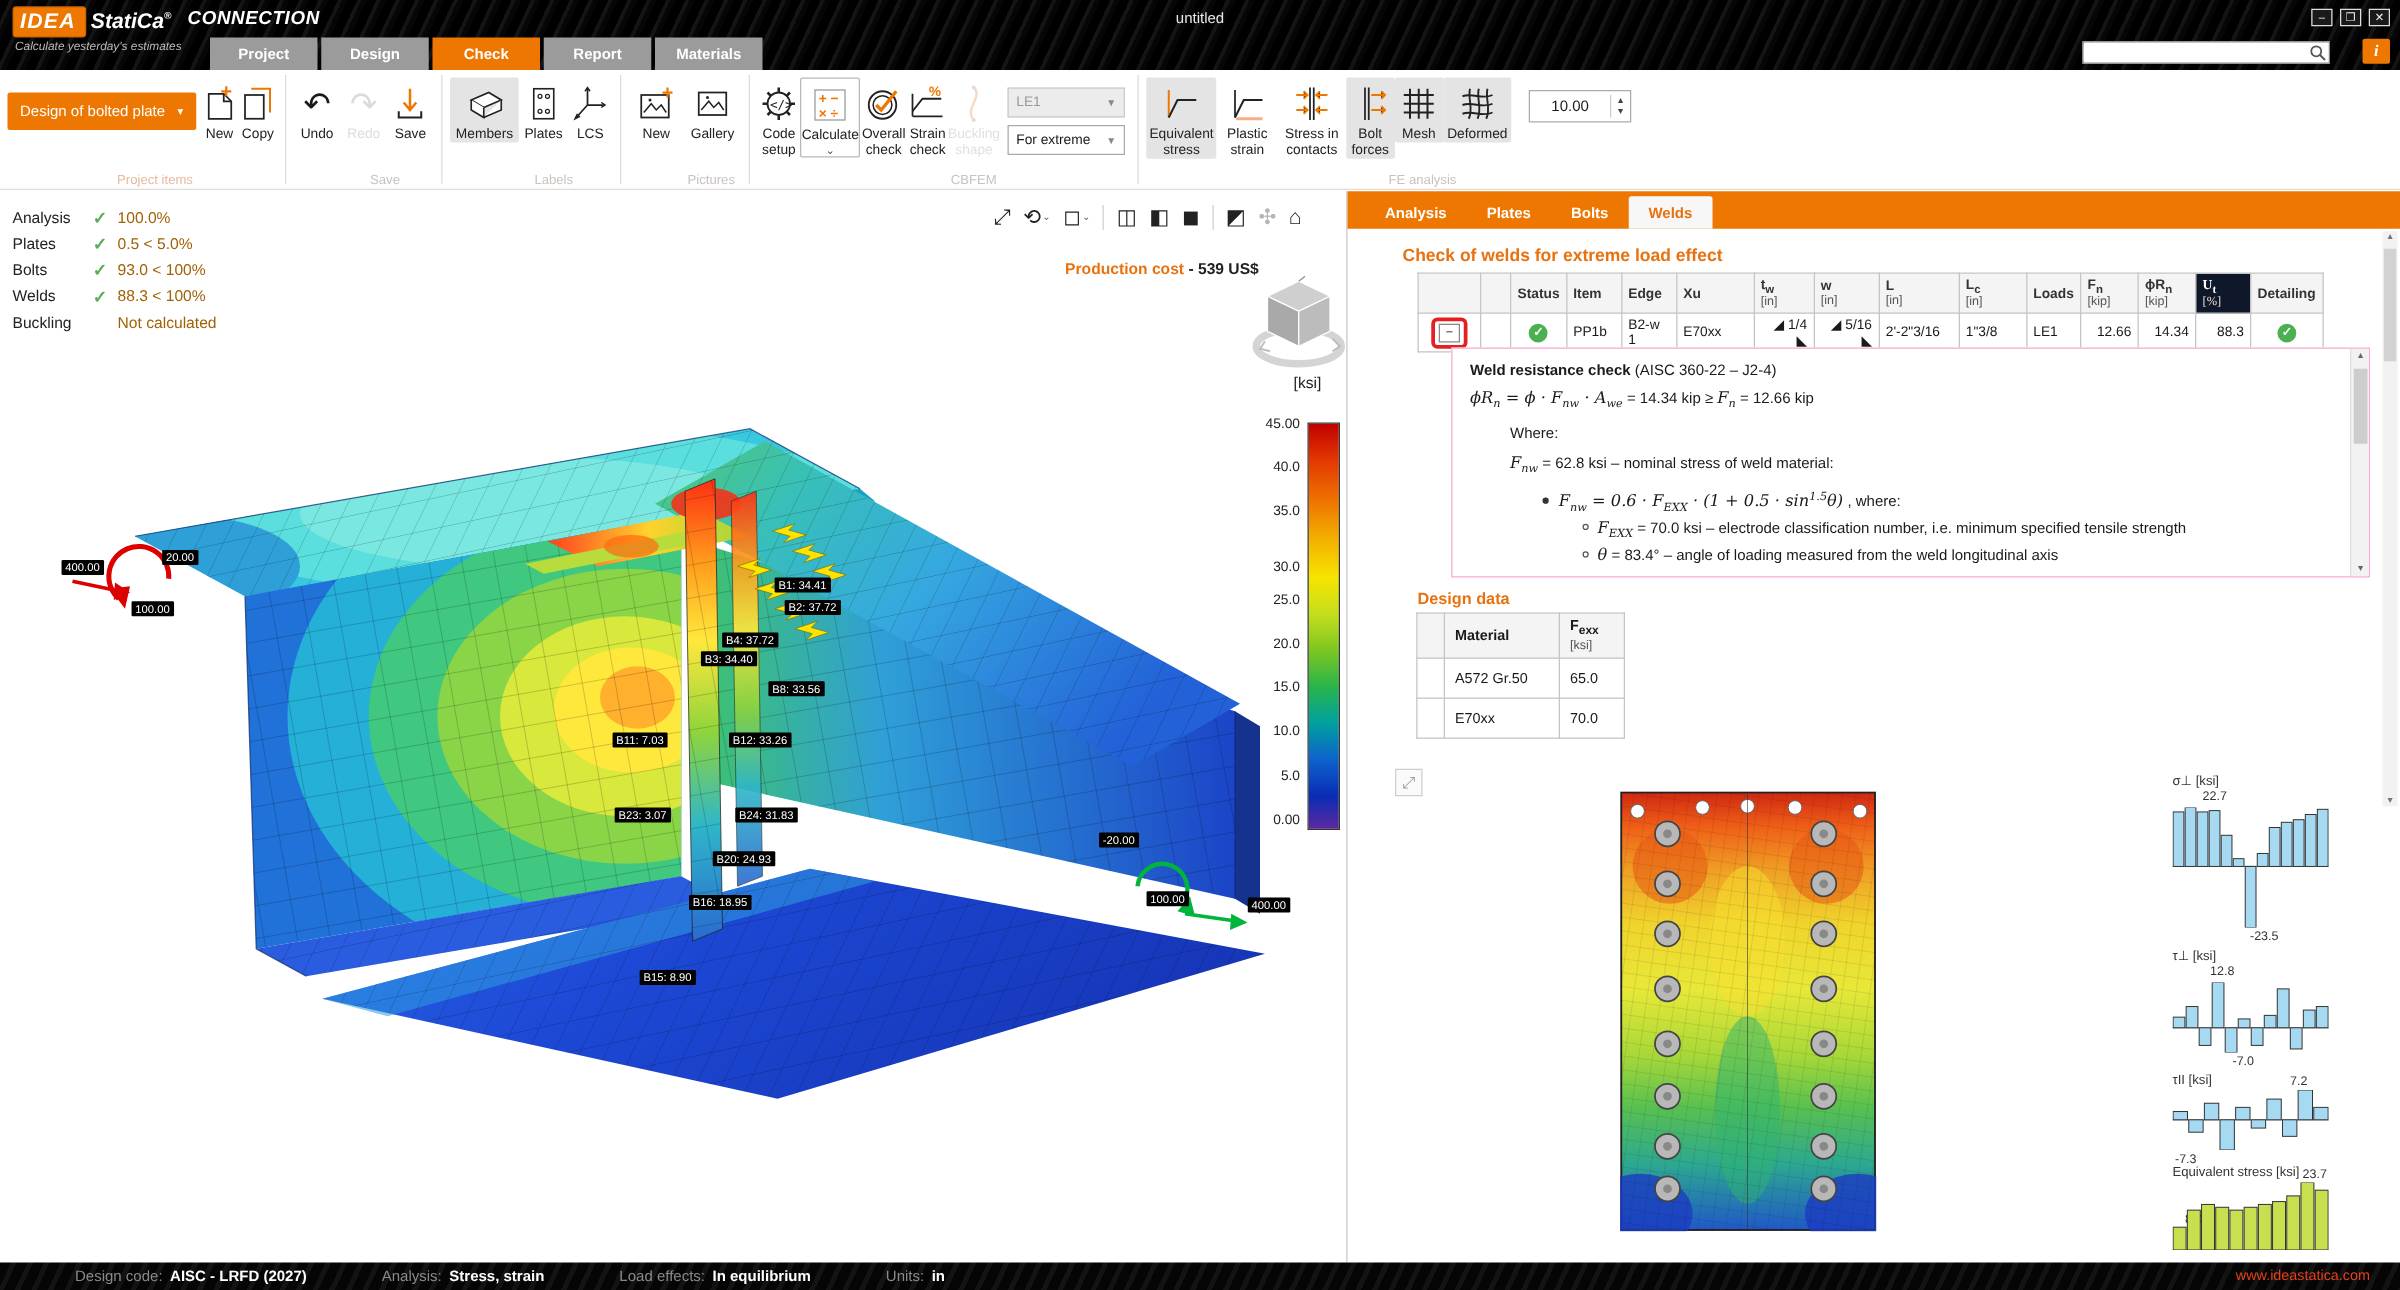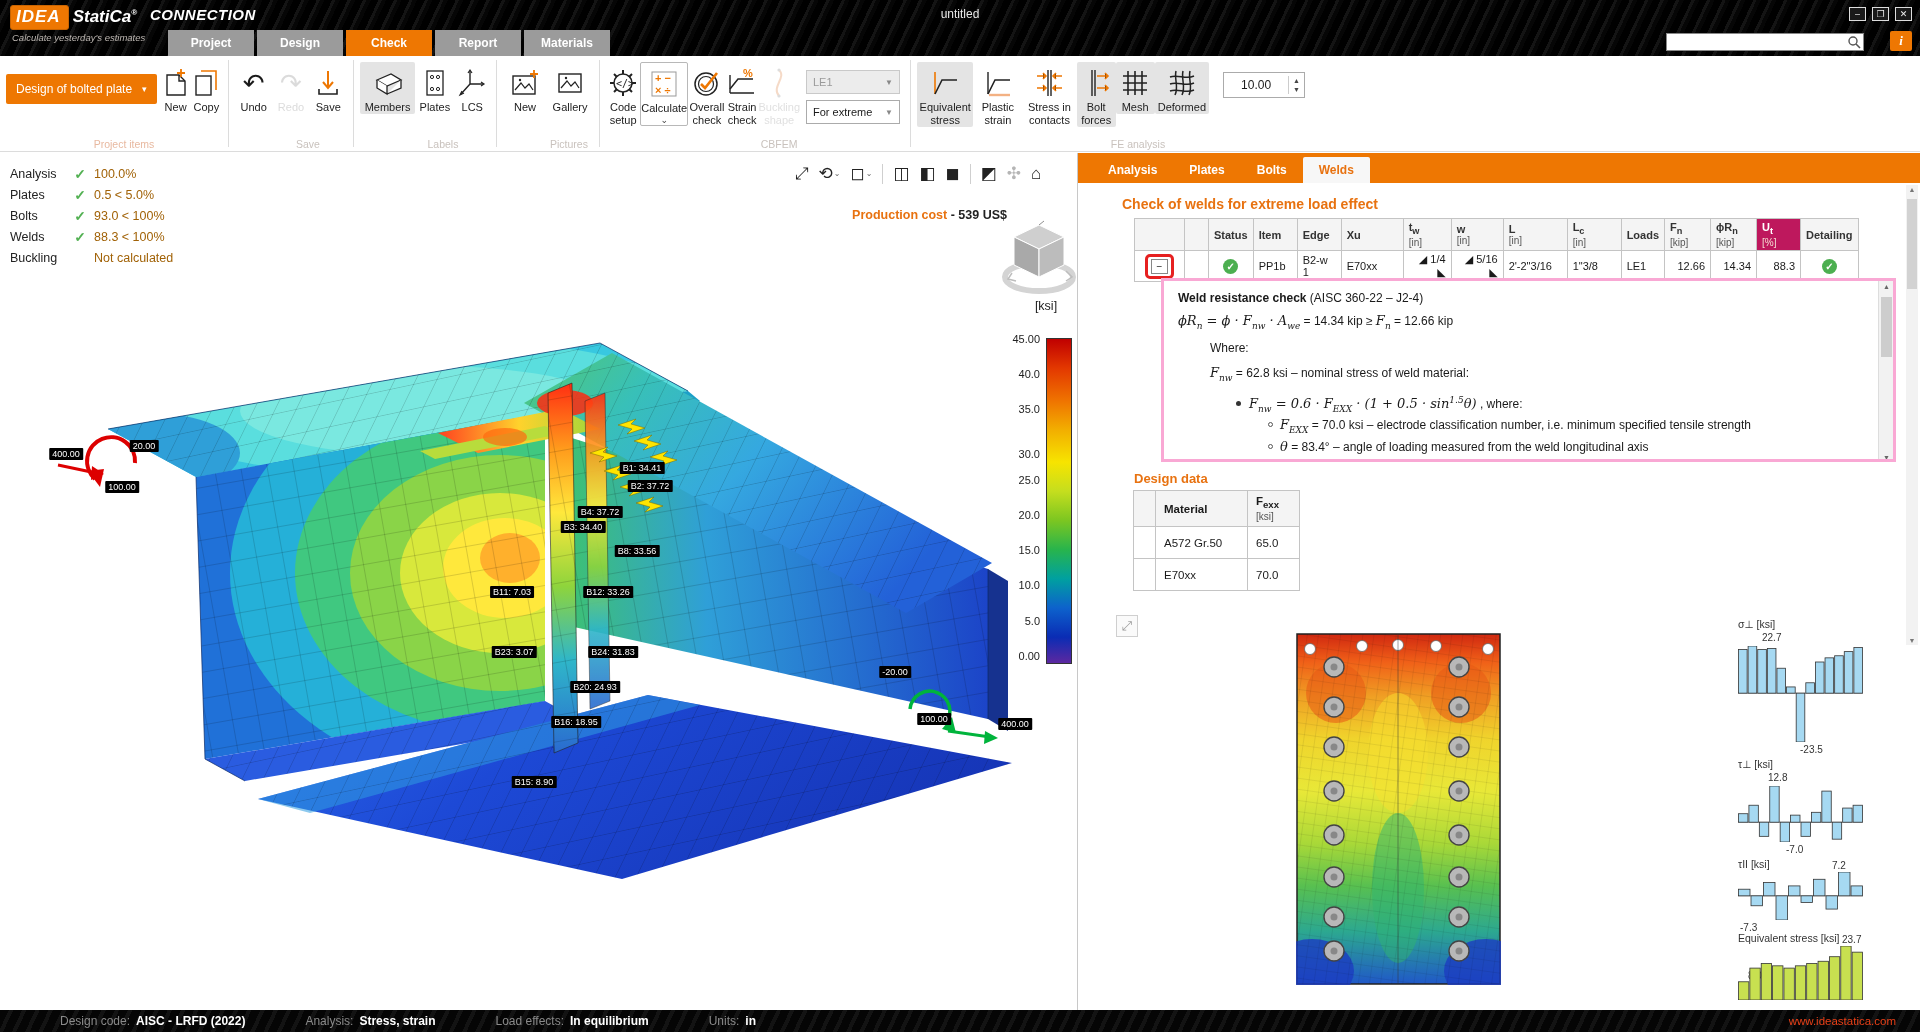--- a/index.html
+++ b/index.html
@@ -103,31 +103,31 @@
 .rptab.active { background:#f7f7f7; color:#e87210; border-radius:2px 2px 0 0; }
 .rp-scroll { position:absolute; right:2px; top:32px; width:12px; height:460px; background:#f2f2f2; }
 .rp-scroll .thumb { position:absolute; top:14px; left:1px; width:10px; height:90px; background:#d2d2d2;}
 .rp-scroll .arr { position:absolute; left:0; width:12px; font-size:7px; color:#777; text-align:center;}
 .check-title { position:absolute; left:44px; top:43px; color:#e87210; font-weight:bold; font-size:14px; }
 
 .wtable { position:absolute; left:56px; top:65px; border-collapse:collapse; font-size:11px; }
 .wtable th, .wtable td { border:1px solid #c4c4c4; padding:2px 5px; text-align:left; vertical-align:middle;}
 .wtable th { background:#f4f4f4; font-weight:bold; color:#333; height:32px; }
 .wtable th .unit { font-weight:normal; font-size:10px; color:#555; display:block; }
-.wtable th.ut { background:#be185d; color:#fff; }
+.wtable th.ut { background:#0f172a; color:#fff;font-family:Liberation Serif, serif; }
 .wtable th.ut .unit { color:#f4ddd2; }
 .wtable td { height:26px; background:#fff; }
 .expander-hl { display:inline-block; border:3px solid #e62020; border-radius:5px; padding:2px 3px; }
 .expander-btn { display:inline-block; width:17px; height:15px; border:1px solid #888; text-align:center;
   line-height:13px; font-size:10px; background:#fff; cursor:pointer; }
 .gcheck { display:inline-block; width:15px; height:15px; border-radius:50%; background:#4caf50;
   color:#fff; font-size:10px; line-height:15px; text-align:center; font-weight:bold; }
 
 .formula-box { position:absolute; left:83px; top:125px; width:735px; height:184px;
-  border:3px solid #f9a8d4; background:#fff; overflow:hidden; font-size:12px; }
+  border:1px solid #f9a8d4; background:#fff; overflow:hidden; font-size:12px; }
 .fb-scroll { position:absolute; right:0; top:0; width:15px; height:182px; background:#f2f2f2;
   border-left:1px solid #ddd; }
 .fb-scroll .thumb { position:absolute; top:16px; left:2px; width:11px; height:60px; background:#cdcdcd;}
 .fb-scroll .arr { position:absolute; left:0; width:15px; font-size:7px; color:#666; text-align:center; cursor:pointer;}
 .fb-title { margin:10px 0 0 14px; }
 .fb-title b { font-weight:bold; }
 .math { font-family:"DejaVu Serif", serif; font-style:italic; font-size:13px; }
 .math sub, .math sup { font-size:9px; font-style:italic; }
 .fline { margin-left:14px; margin-top:8px; }
 .fwhere { margin-left:46px; margin-top:10px; }
@@ -925,21 +925,21 @@
           <rect x="80.04545454545455" width="10.363636363636363" y="15.265822784810126" height="38.734177215189874" fill="#c8e050" stroke="#333" stroke-width="0.8"></rect>
           <rect x="91.4090909090909" width="10.363636363636363" y="10.708860759493675" height="43.291139240506325" fill="#c8e050" stroke="#333" stroke-width="0.8"></rect>
           <rect x="102.77272727272727" width="10.363636363636363" y="0" height="54" fill="#c8e050" stroke="#333" stroke-width="0.8"></rect>
           <rect x="114.13636363636363" width="10.363636363636363" y="6.151898734177209" height="47.84810126582279" fill="#c8e050" stroke="#333" stroke-width="0.8"></rect>
         </svg>
       </div>
   </div>
 
   <div class="statusbar">
     <div class="sb-item">
-      <span class="k">Design code:</span><span class="v">AISC - LRFD (2022)</span>
+      <span class="k">Design code:</span><span class="v">AISC - LRFD (2027)</span>
     </div>
     <div class="sb-item">
       <span class="k">Analysis:</span><span class="v">Stress, strain</span>
     </div>
     <div class="sb-item">
       <span class="k">Load effects:</span><span class="v">In equilibrium</span>
     </div>
     <div class="sb-item">
       <span class="k">Units:</span><span class="v">in</span>
     </div>

